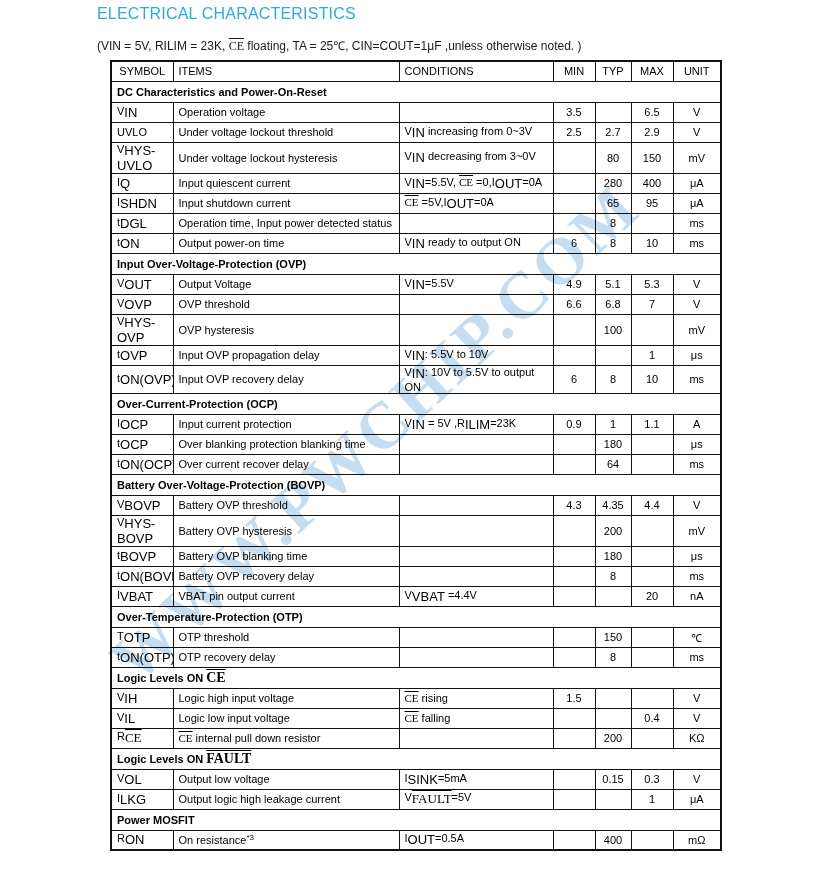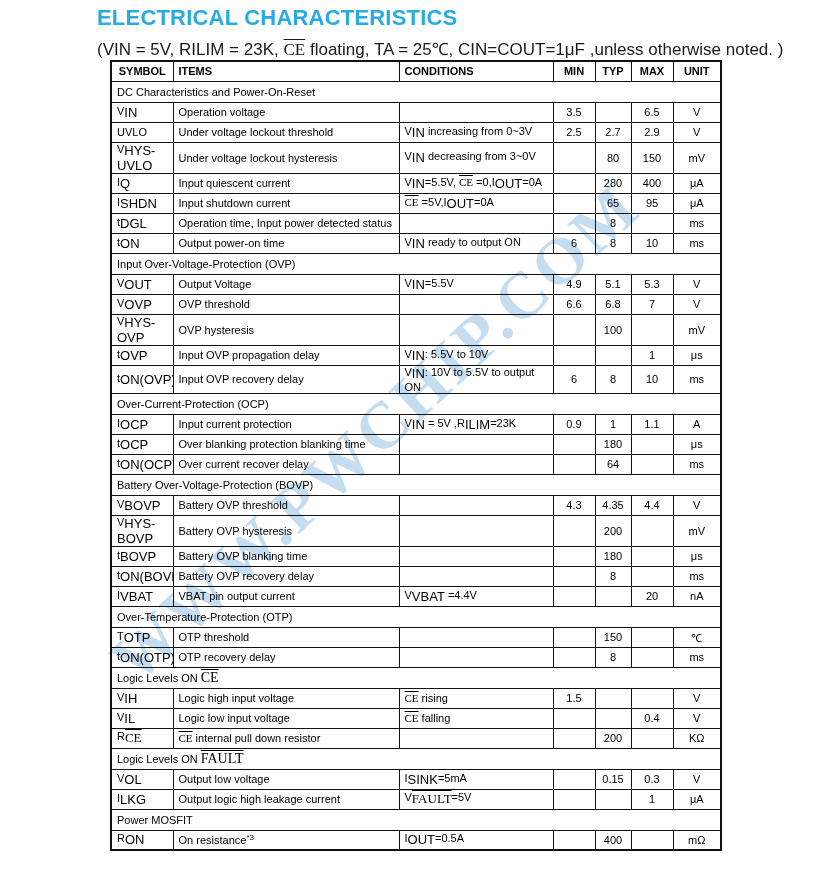--- a/index.html
+++ b/index.html
@@ -4,44 +4,44 @@
 <style>
   * { box-sizing: border-box; }
   html,body { margin:0; padding:0; }
   body {
     width:827px; height:894px; position:relative; overflow:hidden;
     background:#ffffff; color:#000;
     font-family:"Liberation Sans", sans-serif;
   }
   .page-title {
     position:absolute; left:97px; top:5px; margin:0;
-    font-size:22px; font-weight:bold; letter-spacing:0.2px;
+    font-size:16px; font-weight:normal; letter-spacing:0.2px;
     color:#29abe2;
   }
   .conditions-note {
     position:absolute; left:97px; top:37px; margin:0;
-    font-size:17px; color:#1a1a1a; white-space:nowrap;
+    font-size:12px; color:#1a1a1a; white-space:nowrap;
   }
   .tablewrap { position:absolute; left:110px; top:60px; z-index:2; }
   table.spec {
     border-collapse:collapse; table-layout:fixed; width:610px;
     border:2px solid #111; font-size:11px; background:transparent;
   }
   table.spec th, table.spec td {
     border:1px solid #111; padding:0 5px; height:20px;
     overflow:hidden; background:transparent;
   }
-  thead th { height:21px; font-weight:bold; }
+  thead th { height:21px; font-weight:normal; }
   th.c0, th.c3, th.c4, th.c5, th.c6 { text-align:center; }
   th.c1, th.c2 { text-align:left; }
   .c0 { width:62px; } .c1 { width:226px; } .c2 { width:154px; }
   .c3 { width:42px; } .c4 { width:36px; } .c5 { width:42px; } .c6 { width:48px; }
   td { text-align:left; }
   td.num { text-align:center; }
-  tr.section td { font-weight:normal; height:21px; }
+  tr.section td { font-weight:bold; height:21px; }
   .sub { font-size:13px; vertical-align:-2px; }
   .sup { font-size:8px; vertical-align:4px; }
   .over {
     font-family:"Liberation Serif", serif;
     text-decoration:overline; text-decoration-thickness:1px;
   }
   tr.section .over { font-size:14px; }
   .watermark {
     position:absolute; left:0px; top:400px; width:750px; z-index:1;
     text-align:center; pointer-events:none; line-height:1;

